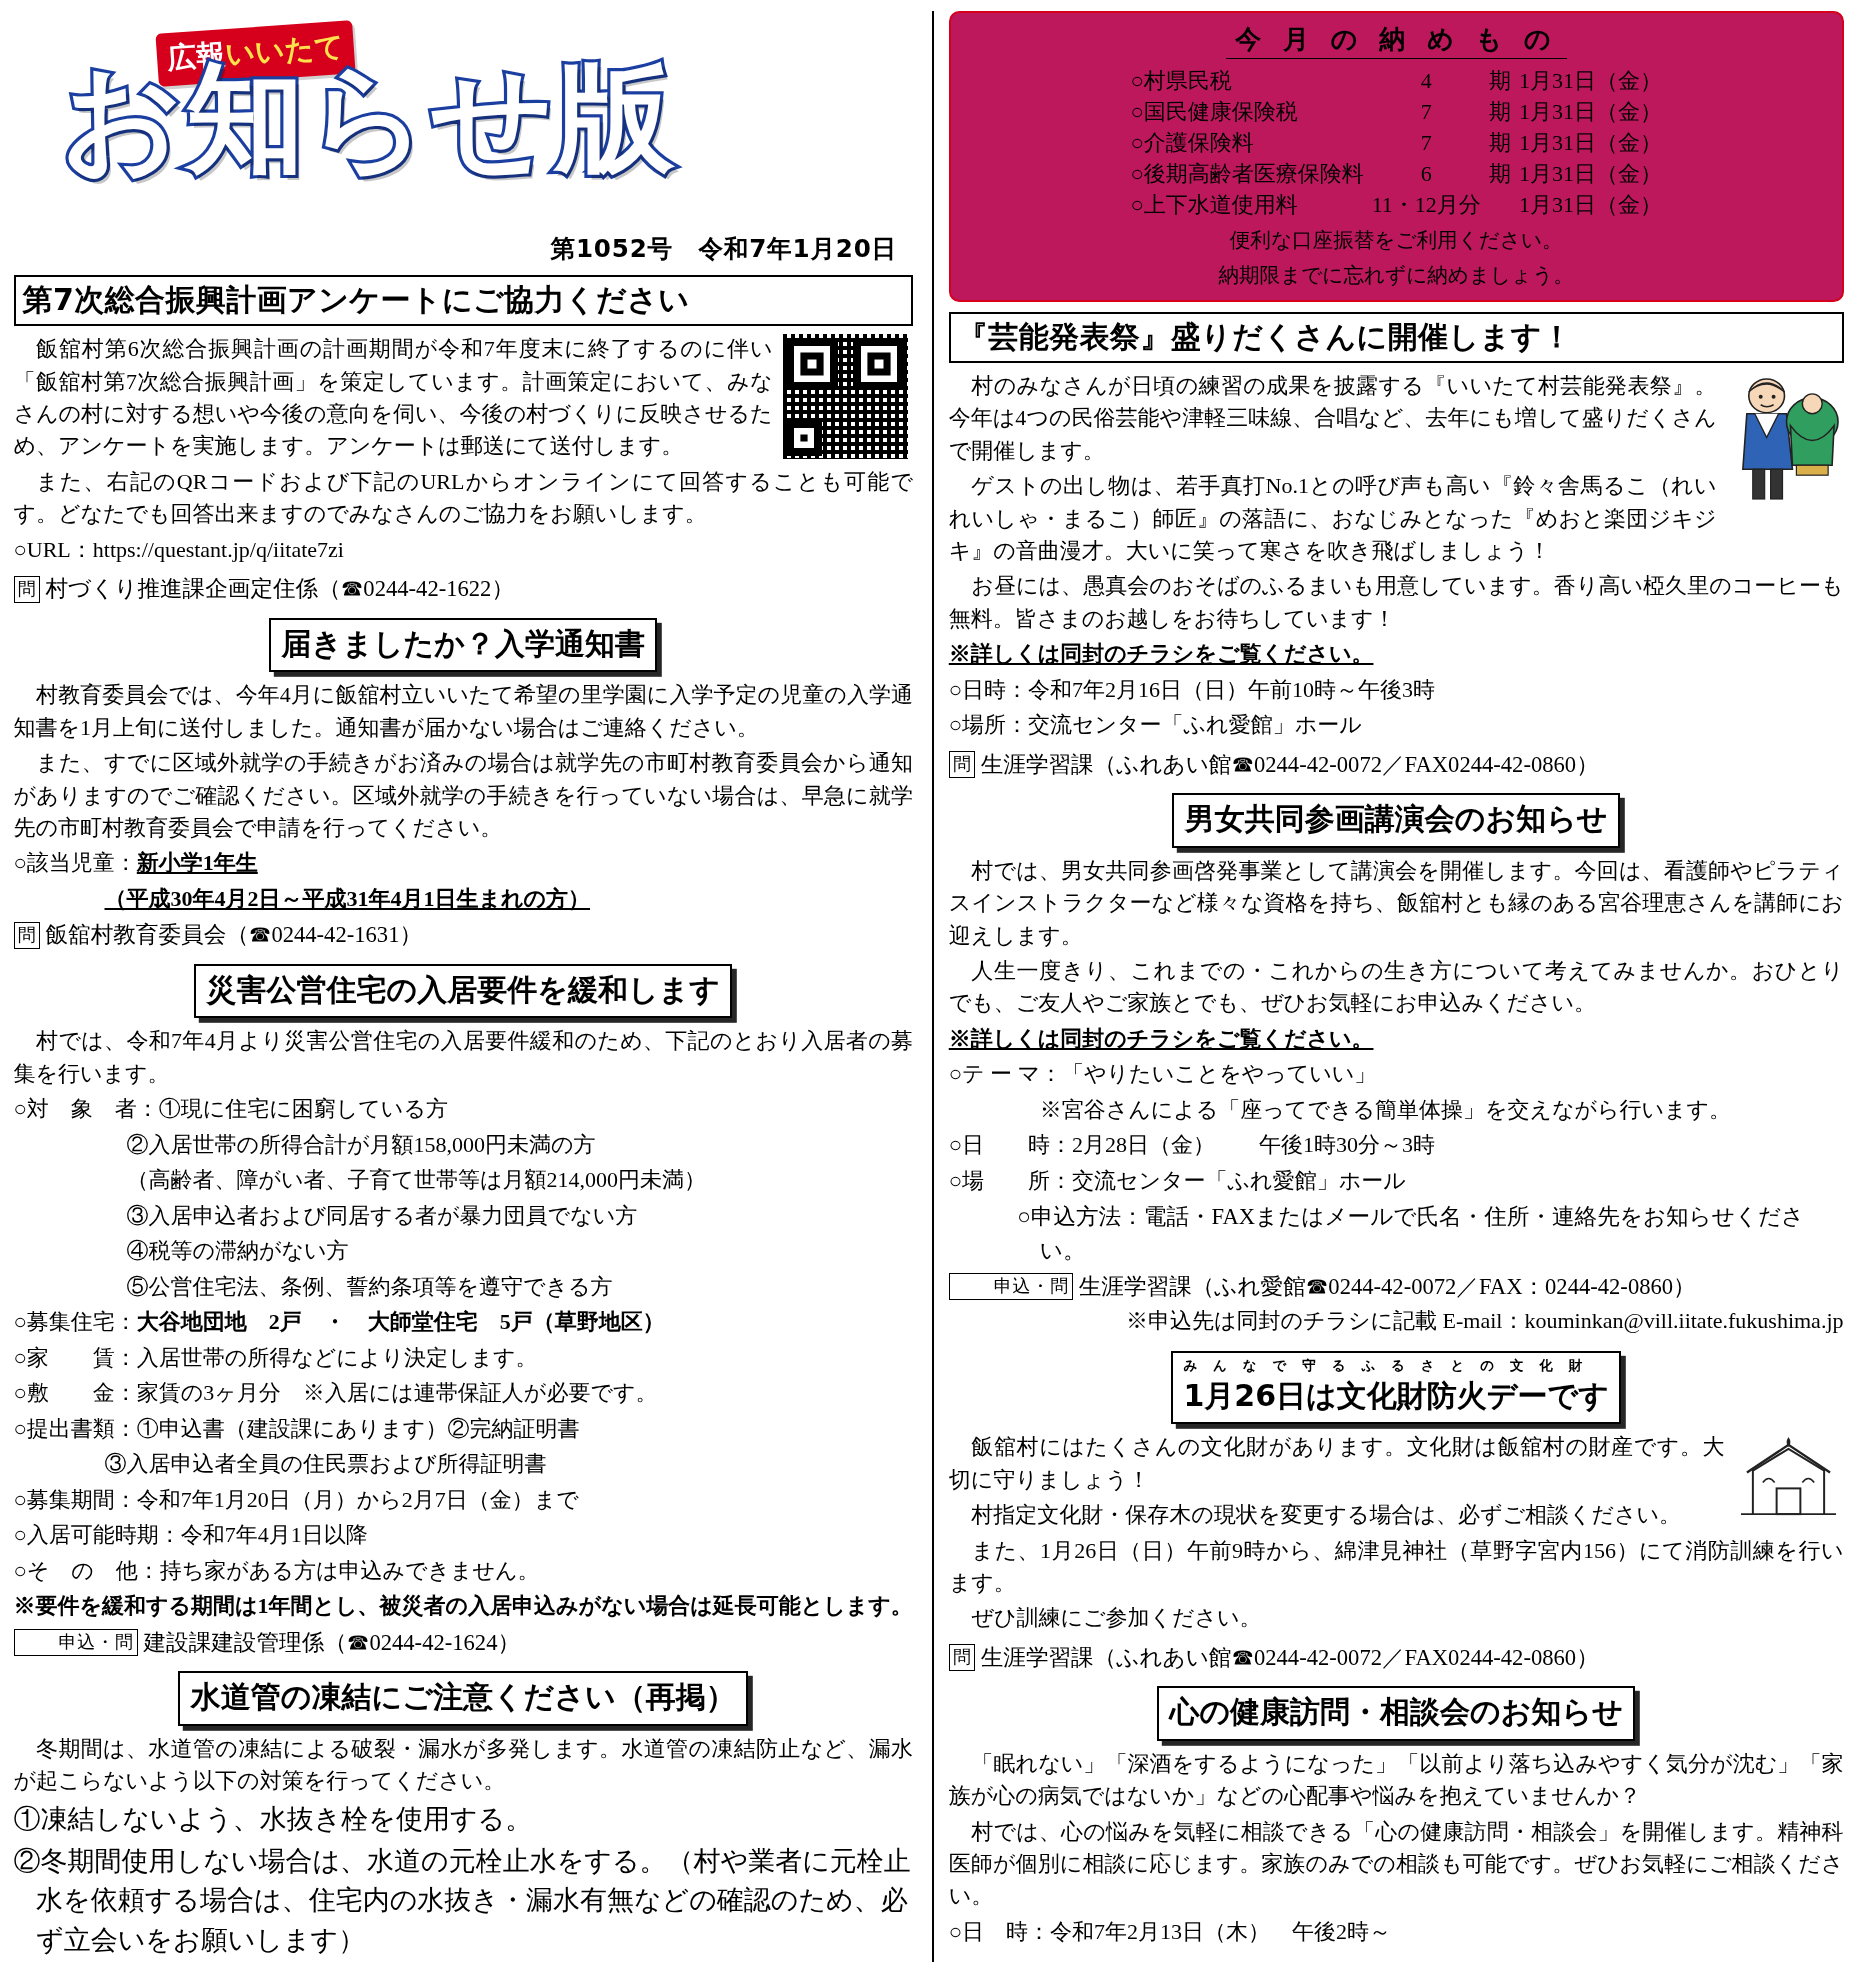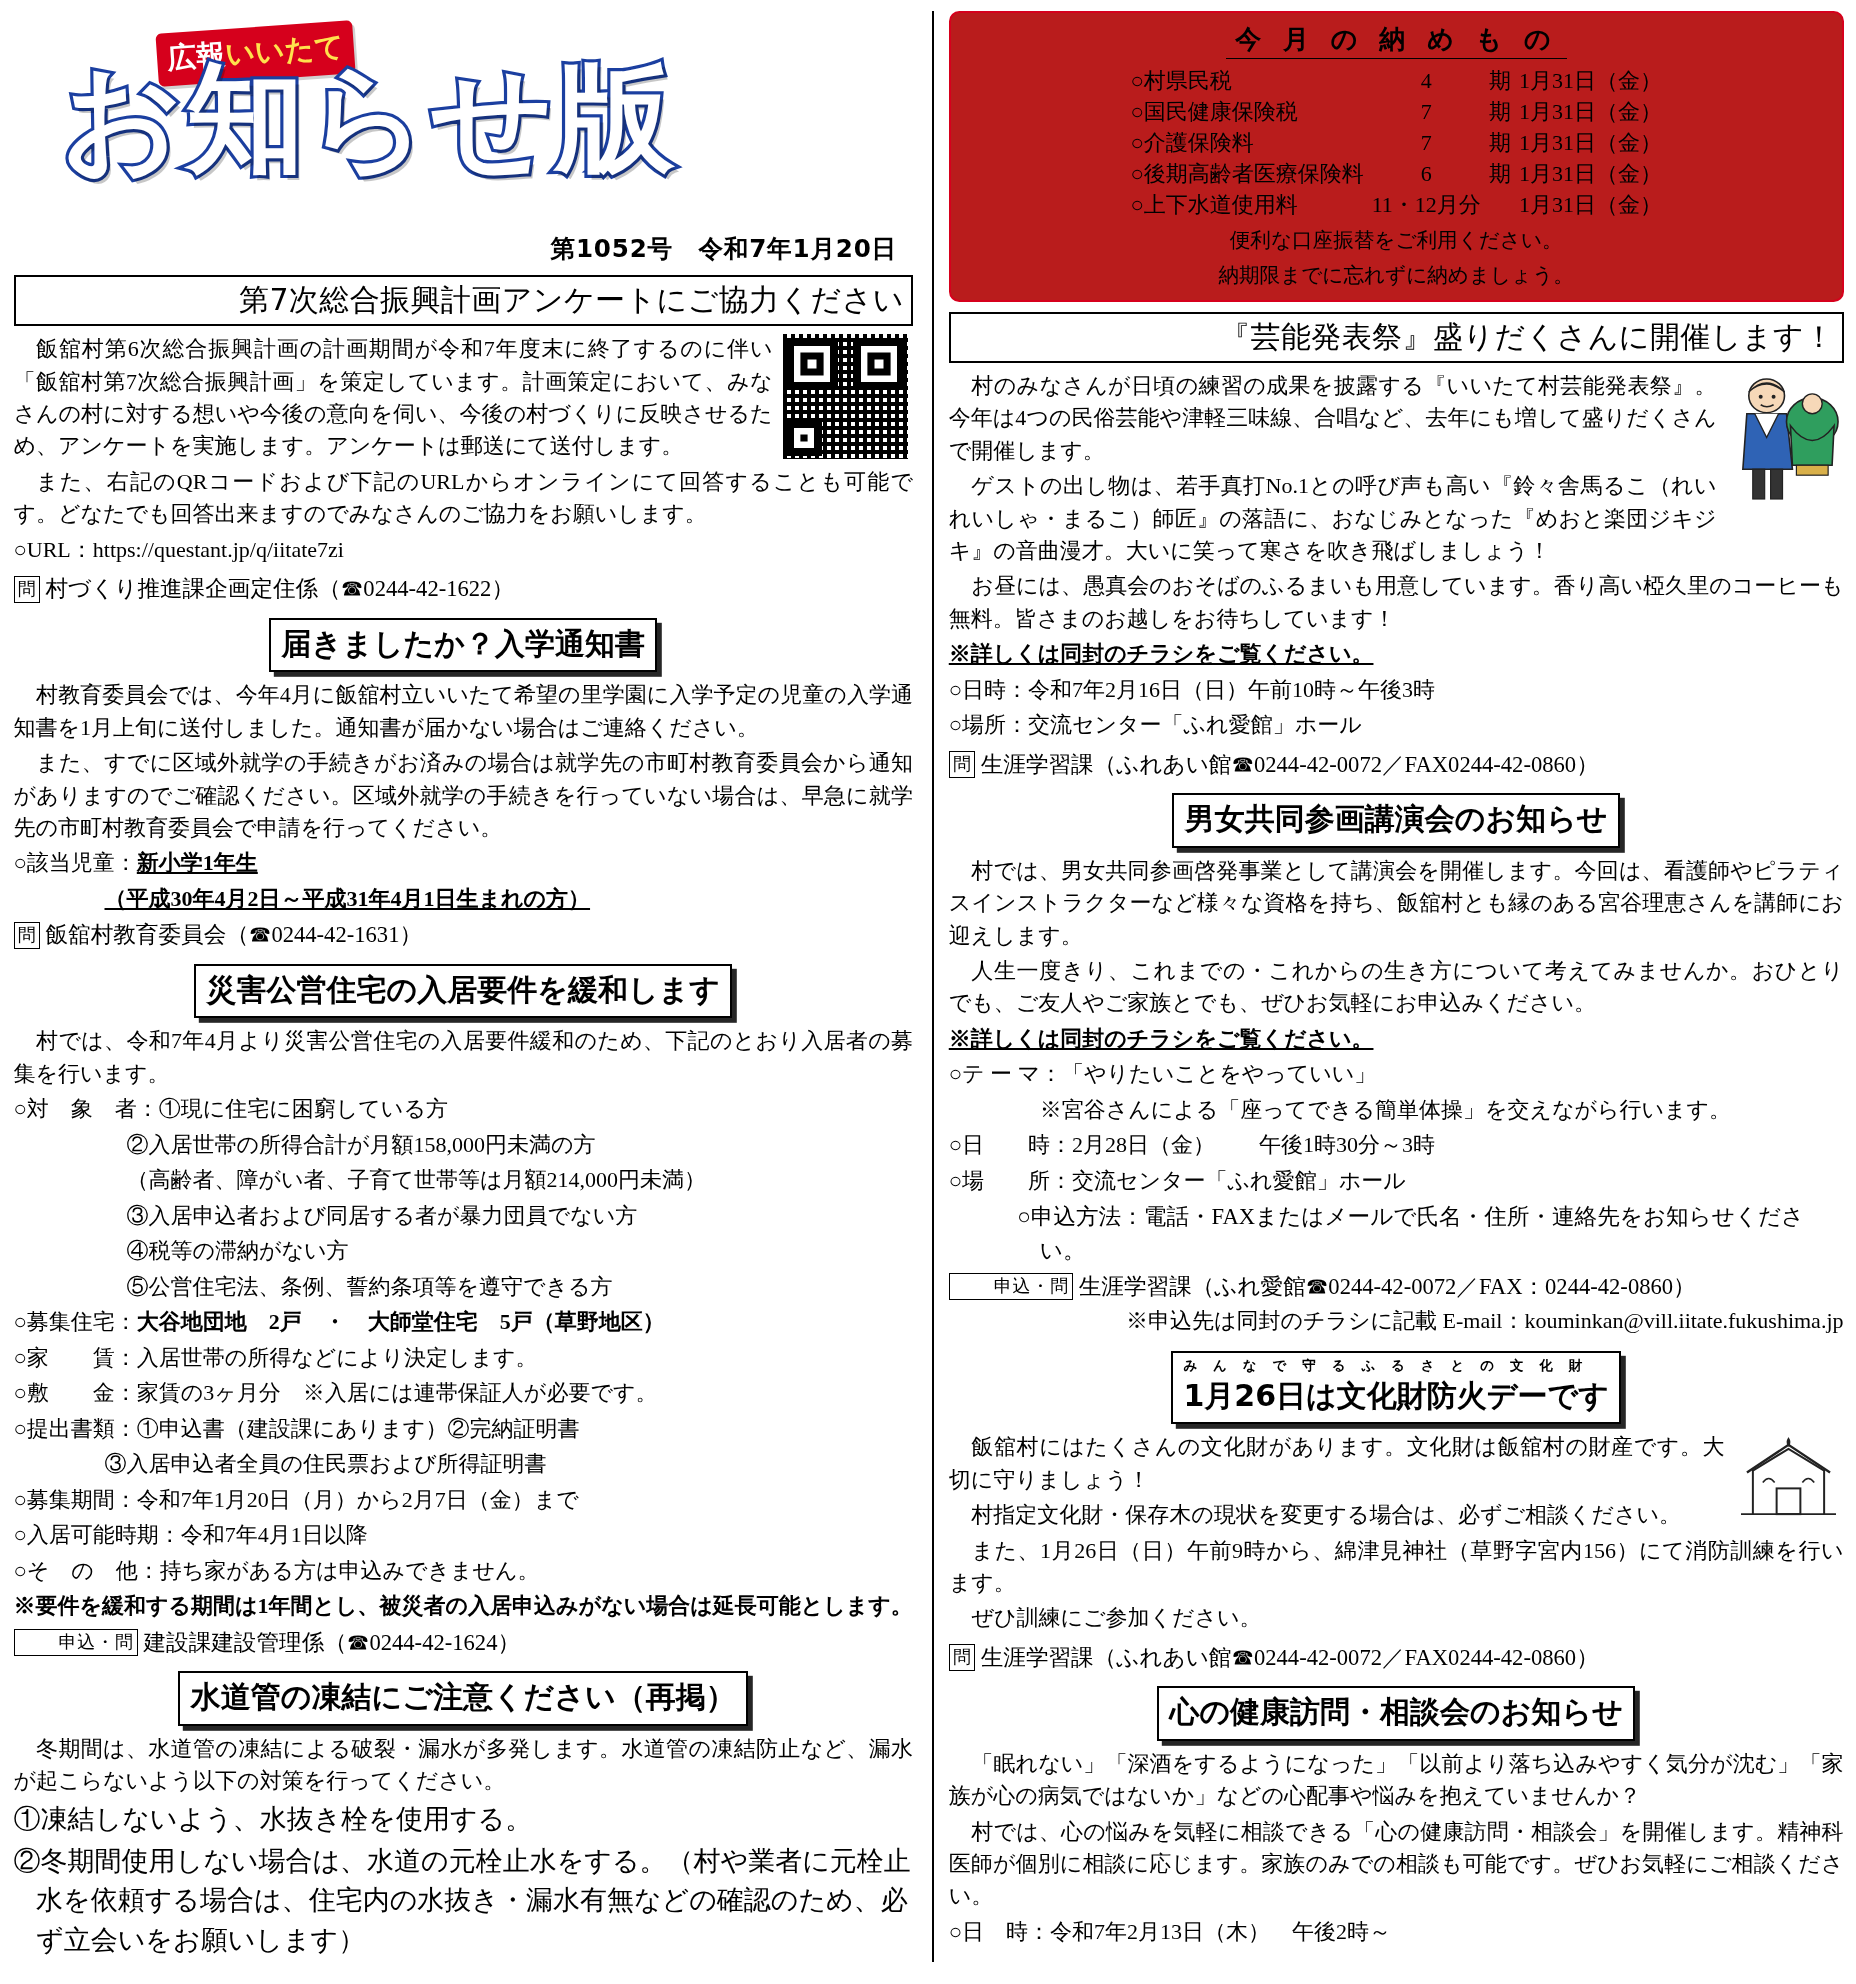--- a/index.html
+++ b/index.html
@@ -85,26 +85,26 @@
     font-weight: bold;
     font-size: 24.6px;
     letter-spacing: 0.8px;
     white-space: nowrap;
   }
 
   
   .hd {
     border: 2px solid #000;
     font-family: "DejaVu Sans", sans-serif;
-    font-weight: normal;
+    font-weight: bold;
     font-size: 30px;
     line-height: 1.25;
     padding: 4px 7.1px 5.6px 7.1px;
     margin: 10.3px 0 7.1px 0;
-    text-align: right;
+    text-align: left;
     letter-spacing: 0.4px;
     white-space: nowrap;
     overflow: hidden;
   }
   .hd-wrap {
     display: flex;
     justify-content: center;
   }
   .hd-inline {
     display: inline-block;
@@ -172,21 +172,21 @@
     flex: 0 0 auto;
     align-self: flex-start;
     margin-top: 2.4px;
   }
   .tagbox.wide { letter-spacing: 0.8px; padding-left: 44px; }
   .contact-text { flex: 1; }
 
   
   .pay-box {
     border: 2px solid #d6001c;
-    background: #b91c1c;
+    background: #be185d;
     border-radius: 10.3px;
     padding: 8.7px 12px 10.3px 12px;
     margin-bottom: 7.1px;
   }
   .pay-title {
     text-align: center;
     font-family: "DejaVu Sans", sans-serif;
     font-weight: bold;
     font-size: 26px;
     letter-spacing: 6.4px;

